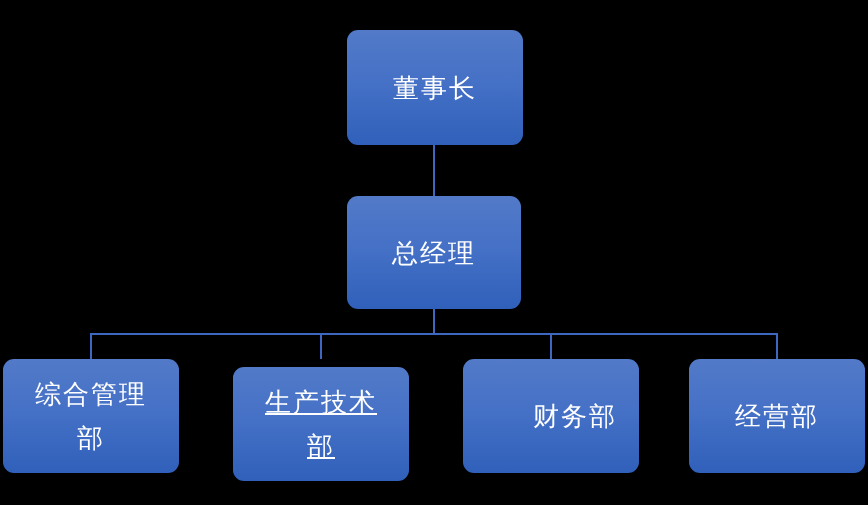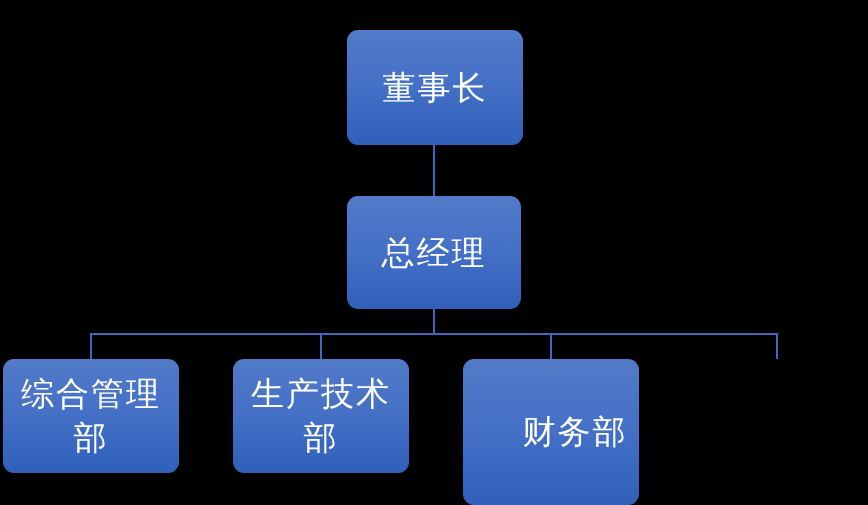--- a/index.html
+++ b/index.html
@@ -15,21 +15,21 @@
   .node {
     position: absolute;
     border-radius: 11px;
     background: linear-gradient(180deg, #527AC8 0%, #4470C6 48%, #3060BA 100%);
     color: #ffffff;
     display: flex;
     flex-direction: column;
     align-items: center;
     justify-content: center;
     text-align: center;
-    font-size: 33px;
+    font-size: 26px;
     font-weight: 300;
     letter-spacing: 2px;
     line-height: 44px;
   }
   .node .line { display: block; }
   .connector {
     position: absolute;
     background: #3E68C0;
   }
 </style>
@@ -54,24 +54,28 @@
   <div class="node" style="left:347px; top:196px; width:174px; height:113px;">
     <span class="line">总经理</span>
       <span class="line"></span>
   </div>
 
   <div class="node" style="left:3px; top:359px; width:176px; height:114px;align-items:center;">
     <span class="line">综合管理</span>
       <span class="line">部</span>
   </div>
 
-  <div class="node" style="left:233px; top:359px; width:176px; height:114px;">
+  <div class="node" style="left:233px; top:367px; width:176px; height:114px;text-decoration:underline;">
     <span class="line">生产技术</span>
       <span class="line">部</span>
   </div>
 
-  <div class="node" style="left:463px; top:359px; width:176px; height:146px;padding-left:48px;">
+  <div class="node" style="left:463px; top:359px; width:176px; height:114px;padding-left:48px;">
     <span class="line">财务部</span>
       <span class="line"></span>
   </div>
 
+  <div class="node" style="left:689px; top:359px; width:176px; height:114px;">
+    <span class="line">经营部</span>
+      <span class="line"></span>
+  </div>
 
 </div>
 
 </body></html>

